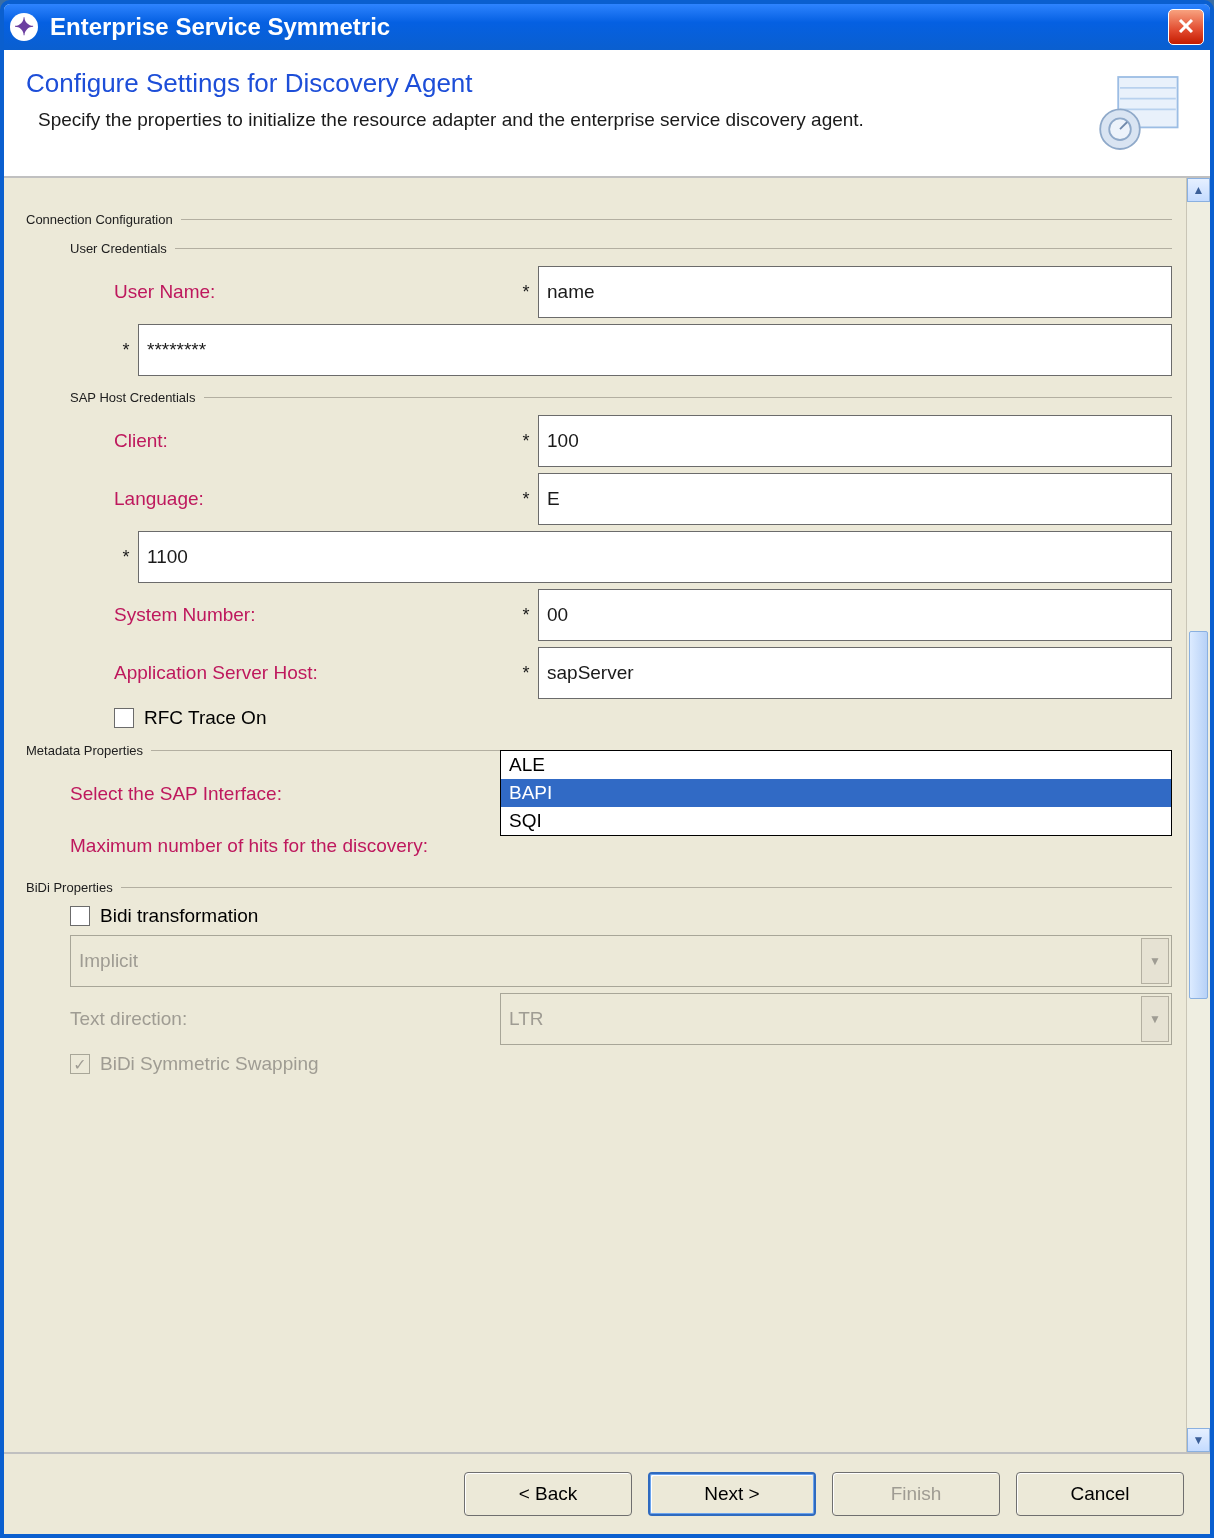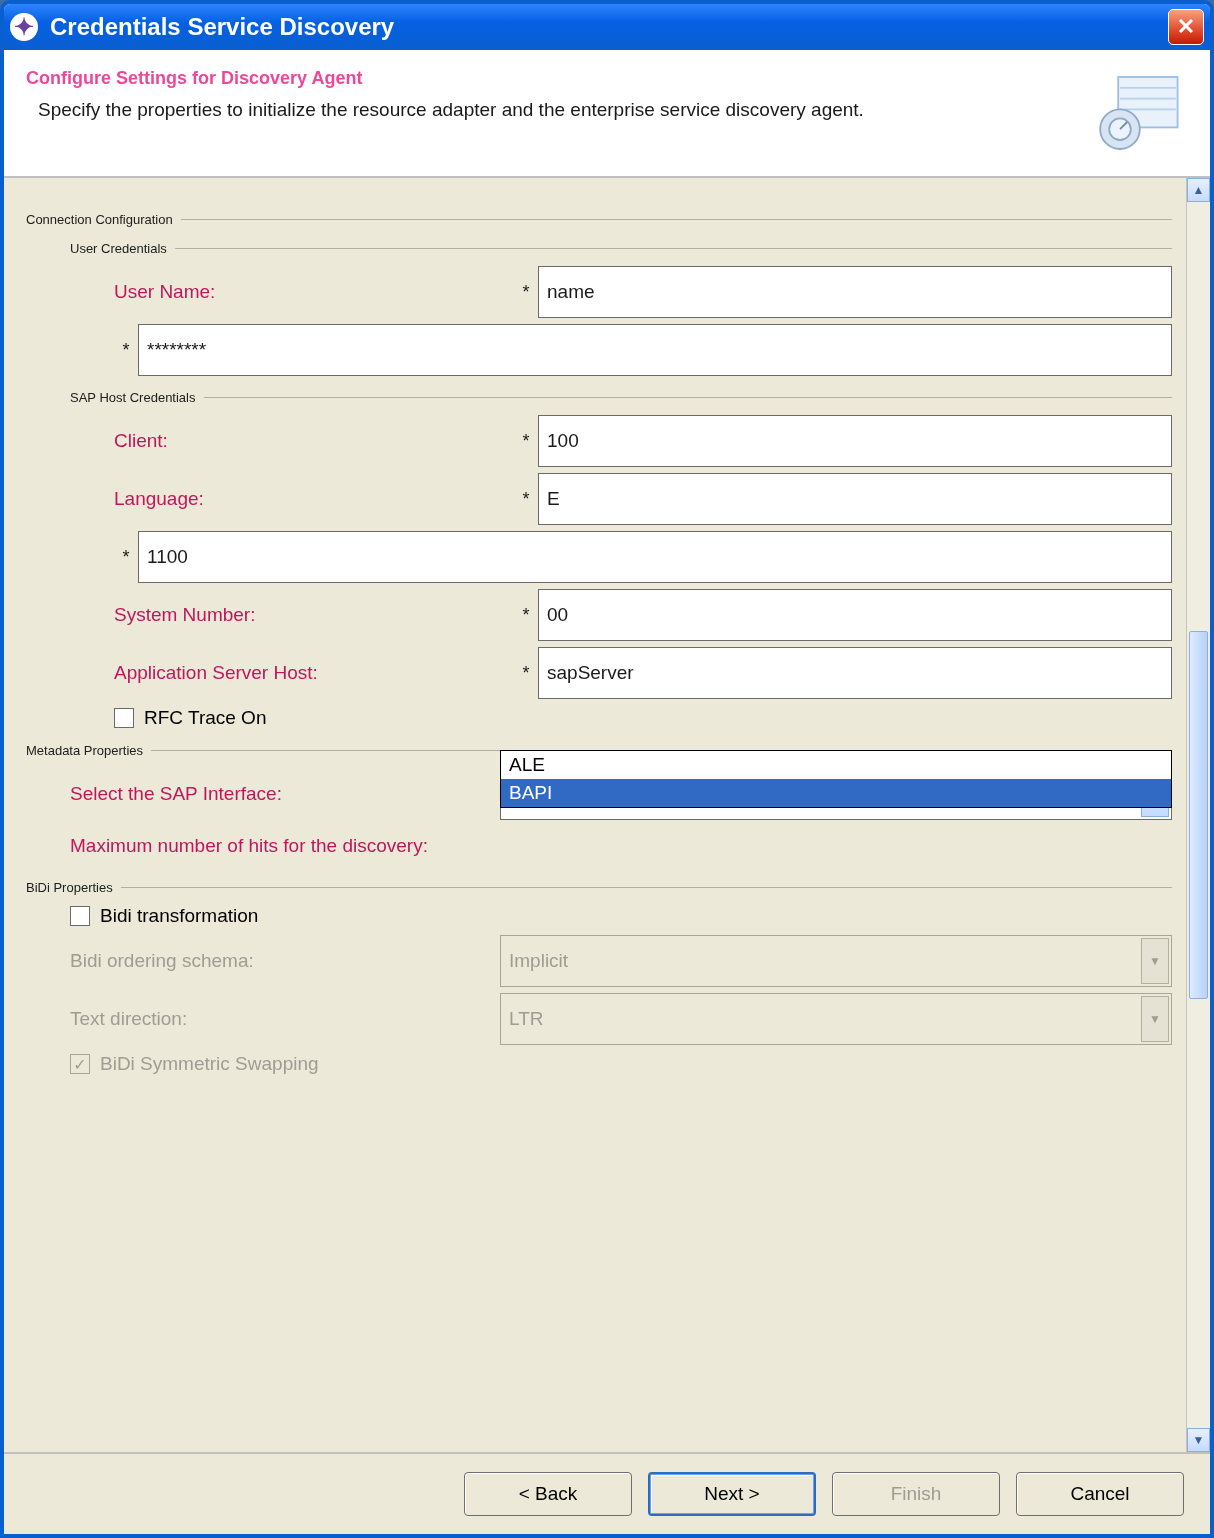--- a/index.html
+++ b/index.html
@@ -63,23 +63,23 @@
 
   .header {
     background: #fff;
     padding: 18px 22px;
     display: flex;
     border-bottom: 2px solid #c0c0c0;
     flex-shrink: 0;
   }
   .header-left { flex: 1; }
   .header-title {
-    font-size: 18px;
-    font-weight: bold;
-    color: #ec4899;
+    font-size: 26px;
+    font-weight: normal;
+    color: #1d4ed8;
     margin-bottom: 8px;
   }
   .header-desc {
     font-size: 19px;
     color: #1a1a1a;
     line-height: 1.4;
     padding-left: 12px;
   }
   .header-icon {
     width: 100px;
@@ -262,21 +262,21 @@
   }
   .btn.disabled { color: #9f9c93; }
 </style>
 </head>
 <body>
 
 <div class="window">
 
   <div class="titlebar">
     <div class="title-icon">✦</div>
-    <span>Credentials Service Discovery</span>
+    <span>Enterprise Service Symmetric</span>
     <div class="close-btn">✕</div>
   </div>
 
   <div class="header">
     <div class="header-left">
       <div class="header-title">Configure Settings for Discovery Agent</div>
       <div class="header-desc">Specify the properties to initialize the resource adapter and the enterprise service discovery agent.</div>
     </div>
     <div class="header-icon">
       <svg viewBox="0 0 100 100">
@@ -393,21 +393,20 @@
         <span>BiDi Properties</span>
           <div class="line"></div>
       </div>
 
       <div class="indent">
         <div class="checkbox-row">
           <span class="checkbox"></span>
           <span class="checkbox-label">Bidi transformation</span>
         </div>
         <div class="form-row">
-          <div class="label disabled" style="flex-basis:430px;">Bidi ordering schema:</div>
           <div class="field-wrap">
             <div class="disabled-select">
               <span>Implicit</span>
               <div class="select-arrow">▼</div>
             </div>
           </div>
         </div>
         <div class="form-row">
           <div class="label disabled" style="flex-basis:430px;">Text direction:</div>
           <div class="field-wrap">
@@ -429,20 +428,21 @@
       <div class="scroll-arrow">▲</div>
       <div class="scroll-track">
         <div class="scroll-thumb"></div>
       </div>
       <div class="scroll-arrow">▼</div>
     </div>
 
     <div class="dropdown-open" id="dropdown-open" style="left: 496px; top: 572px; width: 672px;">
       <div class="dropdown-option">ALE</div>
       <div class="dropdown-option selected">BAPI</div>
+      <div class="dropdown-option">SQI</div>
     </div>
   </div>
 
   <div class="button-bar">
     <div class="btn">&lt; Back</div>
     <div class="btn default">Next &gt;</div>
     <div class="btn disabled">Finish</div>
     <div class="btn">Cancel</div>
   </div>
 

